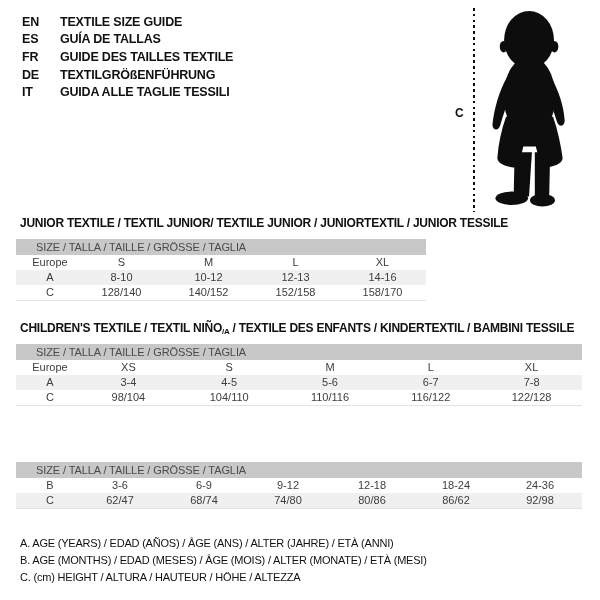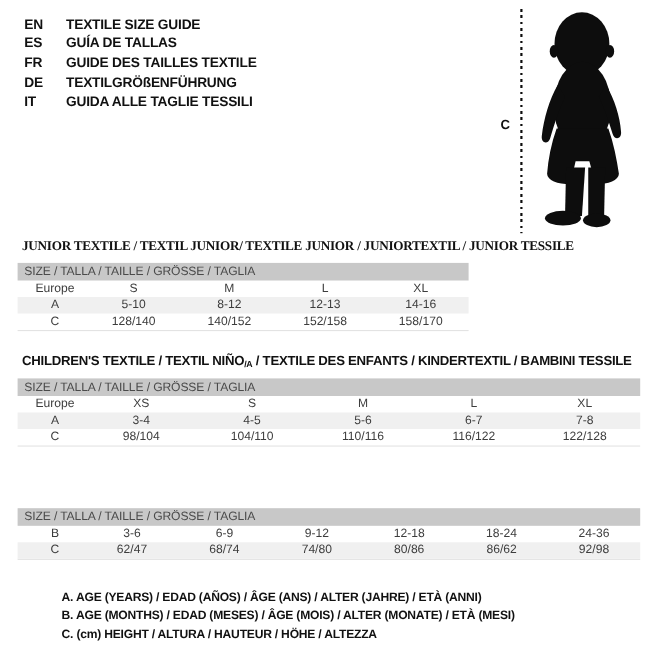--- a/index.html
+++ b/index.html
@@ -53,38 +53,38 @@
     position: absolute; left: 20px; font-size: 12px; font-weight: 700;
     color: var(--title-text); letter-spacing: -0.25px; white-space: nowrap;
     line-height: 16px;
   }
   .sec-title sub { font-size: 8px; font-weight: 700; vertical-align: -2px; }
 
   
   .table { position: absolute; border-bottom: 1px solid #e3e3e3; }
   .size-bar {
     height: 16px; line-height: 16px; background: var(--size-bar-bg);
-    color: var(--bar-text); font-size: 11px; padding-left: 6px;
+    color: var(--bar-text); font-size: 11px; padding-left: 20px;
     letter-spacing: -0.1px; white-space: nowrap; overflow: hidden;
   }
   .trow { display: grid; height: 15px; line-height: 15px; }
   .t1 .trow { grid-template-columns: 62px repeat(4, 1fr); }
   .t2 .trow { grid-template-columns: 62px repeat(5, 1fr); }
   .t3 .trow { grid-template-columns: 62px repeat(6, 1fr); }
   .trow.stripe { background: var(--stripe-bg); }
   .tlabel {
     font-size: 11px; color: var(--table-text); padding-left: 6px; text-align: center;
   }
   .tcell { font-size: 11px; color: var(--table-text); text-align: center; }
 
   
   .footnotes { position: absolute; left: 20px; top: 535px; }
   .footnote {
-    font-size: 11px; font-weight: 700; color: var(--title-text);
-    letter-spacing: -0.2px; line-height: 17.2px; white-space: nowrap; margin-left: 36px;
+    font-size: 11px; font-weight: 400; color: var(--title-text);
+    letter-spacing: -0.2px; line-height: 17.2px; white-space: nowrap;
   }
 </style>
 </head>
 <body>
 
 <div class="canvas">
 
   <div class="lang-block">
     <div class="lang-row">
       <span class="lang-code">EN</span>
@@ -119,34 +119,34 @@
       <path d="M26,72 C18,86 13,104 11,120 C10,127 17,129 19,122 C23,108 28,94 33,83 Z"></path>
       <path d="M72,72 C80,86 85,102 86,116 C87,123 80,125 78,118 C74,105 70,93 65,83 Z"></path>
       <path d="M25,113 L74,113 C79,127 82,142 84,156 C84,162 74,166 62,166 L56,144 L43,144 L38,166 C26,166 16,162 16,156 C17,142 20,127 25,113 Z"></path>
       <path d="M34,150 L52,150 L49,196 L33,196 Z"></path>
       <path d="M55,150 L71,150 L70,196 L55,196 Z"></path>
       <ellipse cx="31" cy="198" rx="17" ry="7"></ellipse>
       <ellipse cx="63" cy="200" rx="13" ry="6.5"></ellipse>
     </svg>
   </div>
 
-  <div class="sec-title" style="top:215px;font-family:Liberation Serif, serif;">JUNIOR TEXTILE / TEXTIL JUNIOR/ TEXTILE JUNIOR / JUNIORTEXTIL / JUNIOR TESSILE</div>
+  <div class="sec-title" style="top:215px;">JUNIOR TEXTILE / TEXTIL JUNIOR/ TEXTILE JUNIOR / JUNIORTEXTIL / JUNIOR TESSILE</div>
   <div class="table t1" style="left:16px; top:239px; width:410px;">
     <div class="size-bar">SIZE / TALLA / TAILLE / GRÖSSE / TAGLIA</div>
     <div class="trow">
       <span class="tlabel">Europe</span>
       <span class="tcell">S</span>
       <span class="tcell">M</span>
       <span class="tcell">L</span>
       <span class="tcell">XL</span>
     </div>
     <div class="trow stripe">
       <span class="tlabel">A</span>
-      <span class="tcell">5-10</span>
-      <span class="tcell">8-12</span>
+      <span class="tcell">8-10</span>
+      <span class="tcell">10-12</span>
       <span class="tcell">12-13</span>
       <span class="tcell">14-16</span>
     </div>
     <div class="trow">
       <span class="tlabel">C</span>
       <span class="tcell">128/140</span>
       <span class="tcell">140/152</span>
       <span class="tcell">152/158</span>
       <span class="tcell">158/170</span>
     </div>

